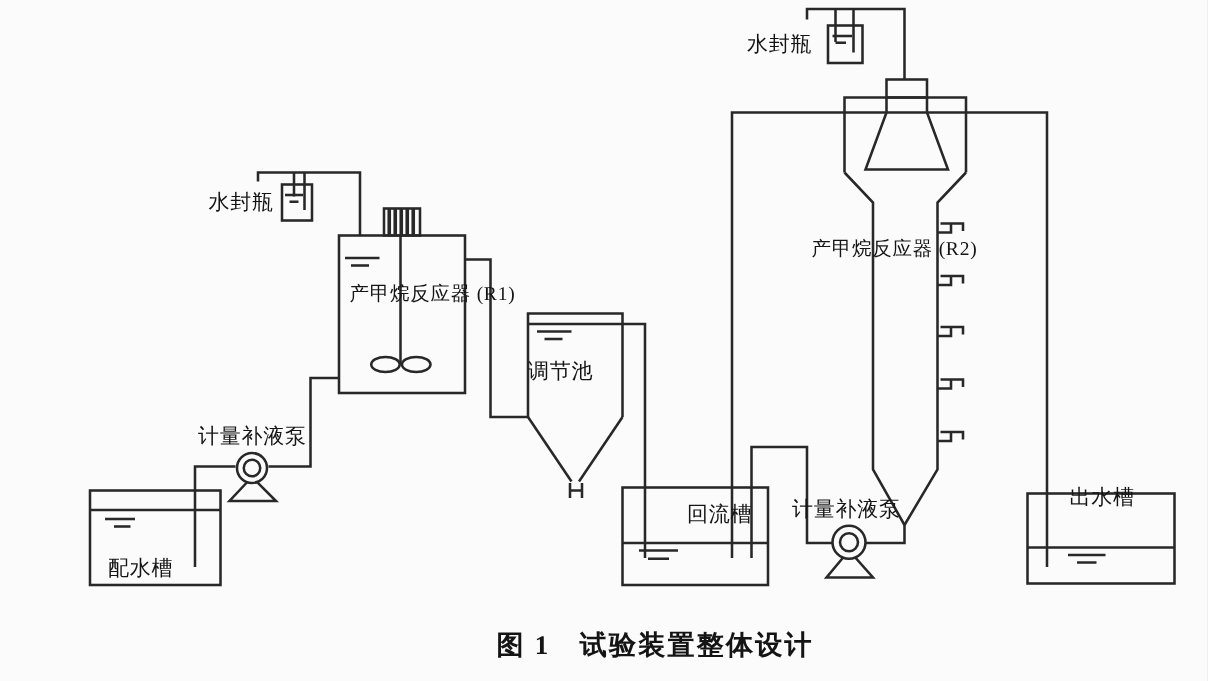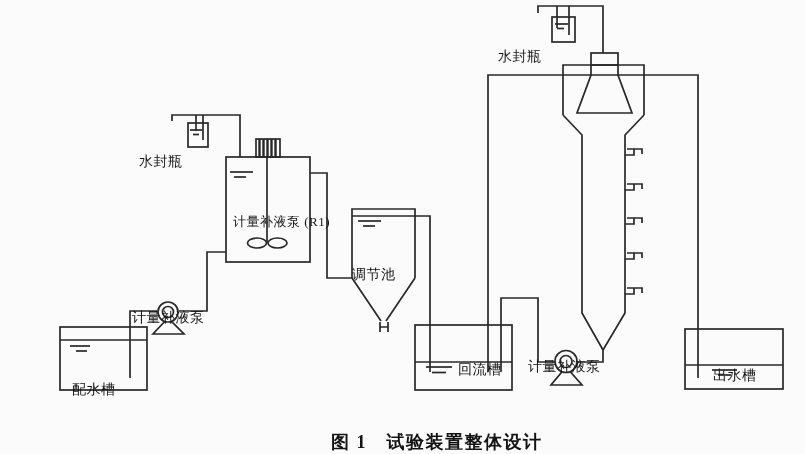--- a/index.html
+++ b/index.html
@@ -10,21 +10,20 @@
     overflow:hidden;
   }
   .stage svg{position:absolute;left:0;top:0}
   .ln{fill:none;stroke:var(--line,#282828);stroke-width:1.7;stroke-linecap:butt;stroke-linejoin:miter}
   .thick{stroke-width:2.4}
   .fb{fill:var(--bg,#fbfbfb)}
   .lbl{
     position:absolute;white-space:nowrap;
     font-size:14px;line-height:1.1;color:var(--text,#141414);
     letter-spacing:.5px;
-    margin-top:26px;
   }
   .sm{font-size:13px}
   .cap{font-size:18px;font-weight:600;letter-spacing:1.5px}
 </style>
 </head>
 <body>
 
 <div class="stage">
 
   <svg width="805" height="454" viewBox="0 0 805 454">
@@ -170,30 +169,31 @@
         <path class="ln" d="M718,375 H731"></path>
       </g>
     </g>
 
   </svg>
 
   <div class="lbl" style="left:139px;top:128px">水封瓶</div>
 
   <div class="lbl" style="left:498px;top:23px">水封瓶</div>
 
-  <div class="lbl sm" style="left:233px;top:189px">计量补液泵 (R1)</div>
+  <div class="lbl sm" style="left:233px;top:189px">产甲烷反应器 (R1)</div>
 
+  <div class="lbl sm" style="left:541px;top:159px">产甲烷反应器 (R2)</div>
 
   <div class="lbl" style="left:352px;top:241px">调节池</div>
 
-  <div class="lbl" style="left:72px;top:356px">配水槽</div>
+  <div class="lbl" style="left:72px;top:372px">配水槽</div>
 
   <div class="lbl" style="left:458px;top:336px">回流槽</div>
 
-  <div class="lbl" style="left:713px;top:342px">出水槽</div>
+  <div class="lbl" style="left:713px;top:325px">出水槽</div>
 
   <div class="lbl" style="left:132px;top:284px">计量补液泵</div>
 
   <div class="lbl" style="left:528px;top:333px">计量补液泵</div>
 
-  <div class="lbl cap" style="left:331px;top:407px">图 1　试验装置整体设计</div>
+  <div class="lbl cap" style="left:331px;top:421px">图 1　试验装置整体设计</div>
 
 </div>
 
 </body></html>

